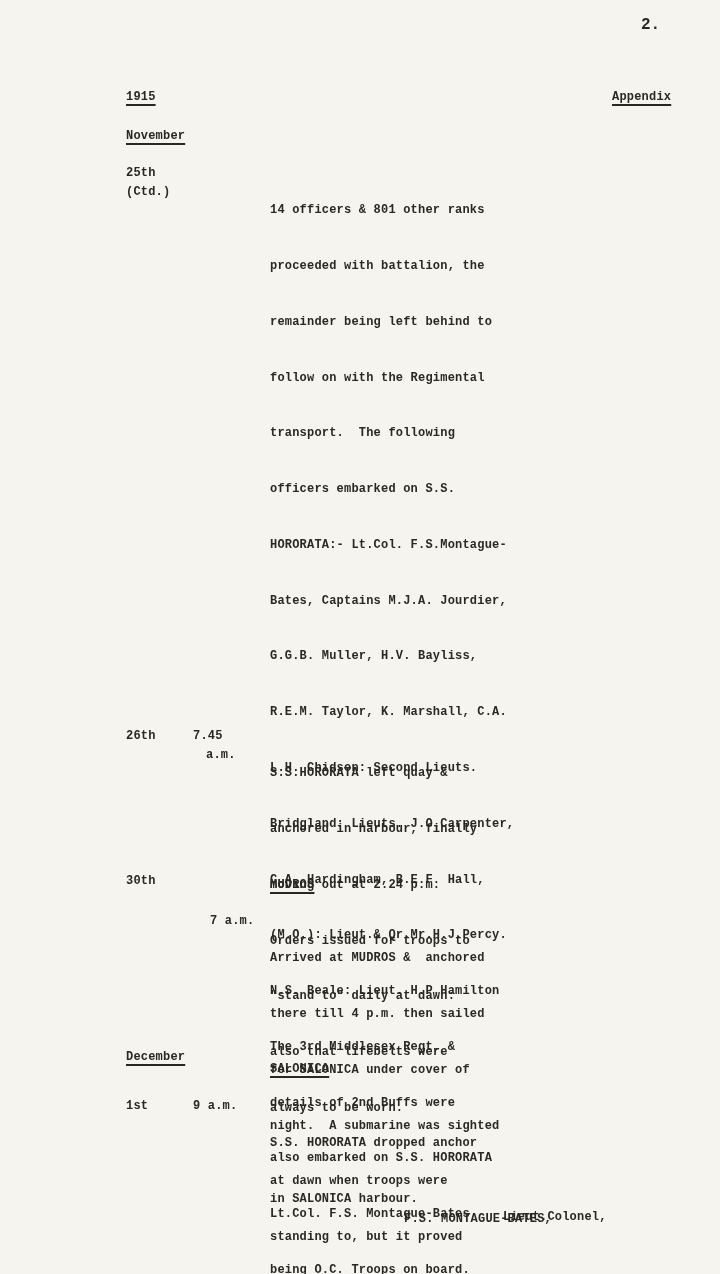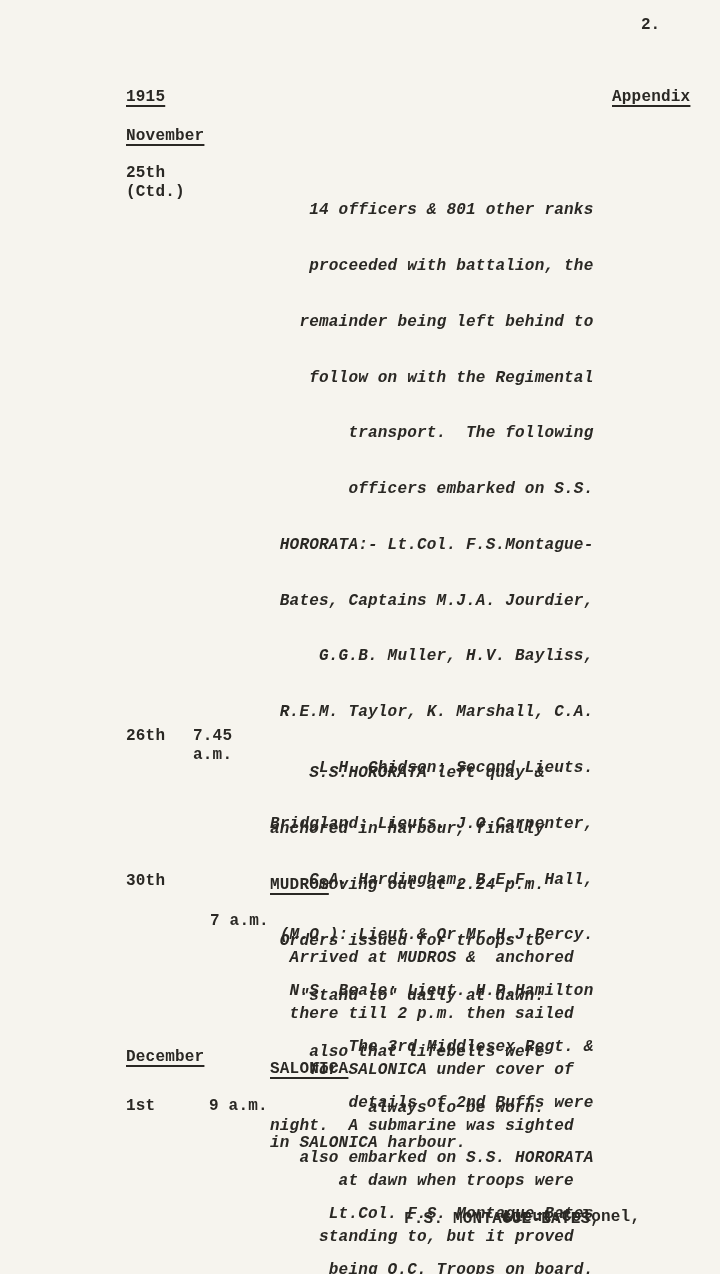--- a/index.html
+++ b/index.html
@@ -4,25 +4,25 @@
   <style>
     html, body { margin: 0; padding: 0; }
     body {
       width: 720px; height: 1274px; overflow: hidden;
       background: #f6f4ee;
       font-family: "Liberation Mono", "DejaVu Sans Mono", monospace;
       color: #2a2824;
       position: relative;
     }
     .page { position: absolute; inset: 0; }
-    .txt { position: absolute; font-size: 16px; line-height: 18.6px; white-space: pre; font-weight: bold; letter-spacing: 0.2px; text-align: right; }
+    .txt { position: absolute; font-size: 12px; line-height: 18.6px; white-space: pre; font-weight: bold; letter-spacing: 0.2px; }
     .ul { text-decoration: underline; text-decoration-thickness: 2px; text-underline-offset: 4px; }
     .page-num { position: absolute; left: 641px; top: 16px; font-size: 16px; font-weight: bold; }
     .body-block { position: absolute; left: 270px; }
-    .line { display: block; font-style: italic; }
+    .line { display: block; }
   </style>
 </head>
 <body>
 
 <div class="page">
 
   <div class="page-num">2.</div>
 
   <div class="txt ul" style="left:126px;top:88px;">1915</div>
   <div class="txt ul" style="left:612px;top:88px;">Appendix</div>
@@ -57,51 +57,52 @@
     
     
     
     
     
     
   </div>
 
   <div class="txt" style="left:126px;top:727px;">26th</div>
   <div class="txt" style="left:193px;top:727px;">7.45</div>
-  <div class="txt" style="left:193px;top:746px;">a.m.</div>
+  <div class="txt" style="left:206px;top:746px;">a.m.</div>
   <div class="txt body-block" style="top:727px;">
     <span class="line">S.S.HORORATA left quay &amp;</span>
     <span class="line">anchored in harbour, finally</span>
     <span class="line">moving out at 2.24 p.m.</span>
     <span class="line">Orders issued for troops to</span>
     <span class="line">"stand to" daily at dawn:</span>
     <span class="line">also that lifebelts were</span>
     <span class="line">always to be worn.</span>
   </div>
 
   <div class="txt ul" style="left:270px;top:876px;">MUDROS</div>
 
   <div class="txt" style="left:126px;top:872px;">30th</div>
   <div class="txt" style="left:193px;top:912px;margin-left:17px;">7 a.m.</div>
   <div class="txt body-block" style="top:912px;">
     <span class="line">Arrived at MUDROS &amp;  anchored</span>
-    <span class="line">there till 2 p.m. then sailed</span>
+    <span class="line">there till 4 p.m. then sailed</span>
     <span class="line">for SALONICA under cover of</span>
     <span class="line">night.  A submarine was sighted</span>
     <span class="line">at dawn when troops were</span>
     <span class="line">standing to, but it proved</span>
     
   </div>
 
   <div class="txt ul" style="left:126px;top:1048px;">December</div>
   <div class="txt ul" style="left:270px;top:1060px;">SALONICA</div>
 
   <div class="txt" style="left:126px;top:1097px;">1st</div>
-  <div class="txt" style="left:209px;top:1097px;">9 a.m.</div>
+  <div class="txt" style="left:193px;top:1097px;">9 a.m.</div>
   <div class="txt body-block" style="top:1097px;">
+    <span class="line">S.S. HORORATA dropped anchor</span>
     <span class="line">in SALONICA harbour.</span>
   </div>
 
   <div class="txt" style="left:404px;top:1210px;">F.S. MONTAGUE-BATES,</div>
   <div class="txt" style="left:503px;top:1208px;">Lieut.Colonel,</div>
   <div class="txt" style="left:361px;top:1278px;margin-left:48px;">Commdg. 2nd East Surrey Regiment.</div>
 
 </div>
 
 </body></html>

